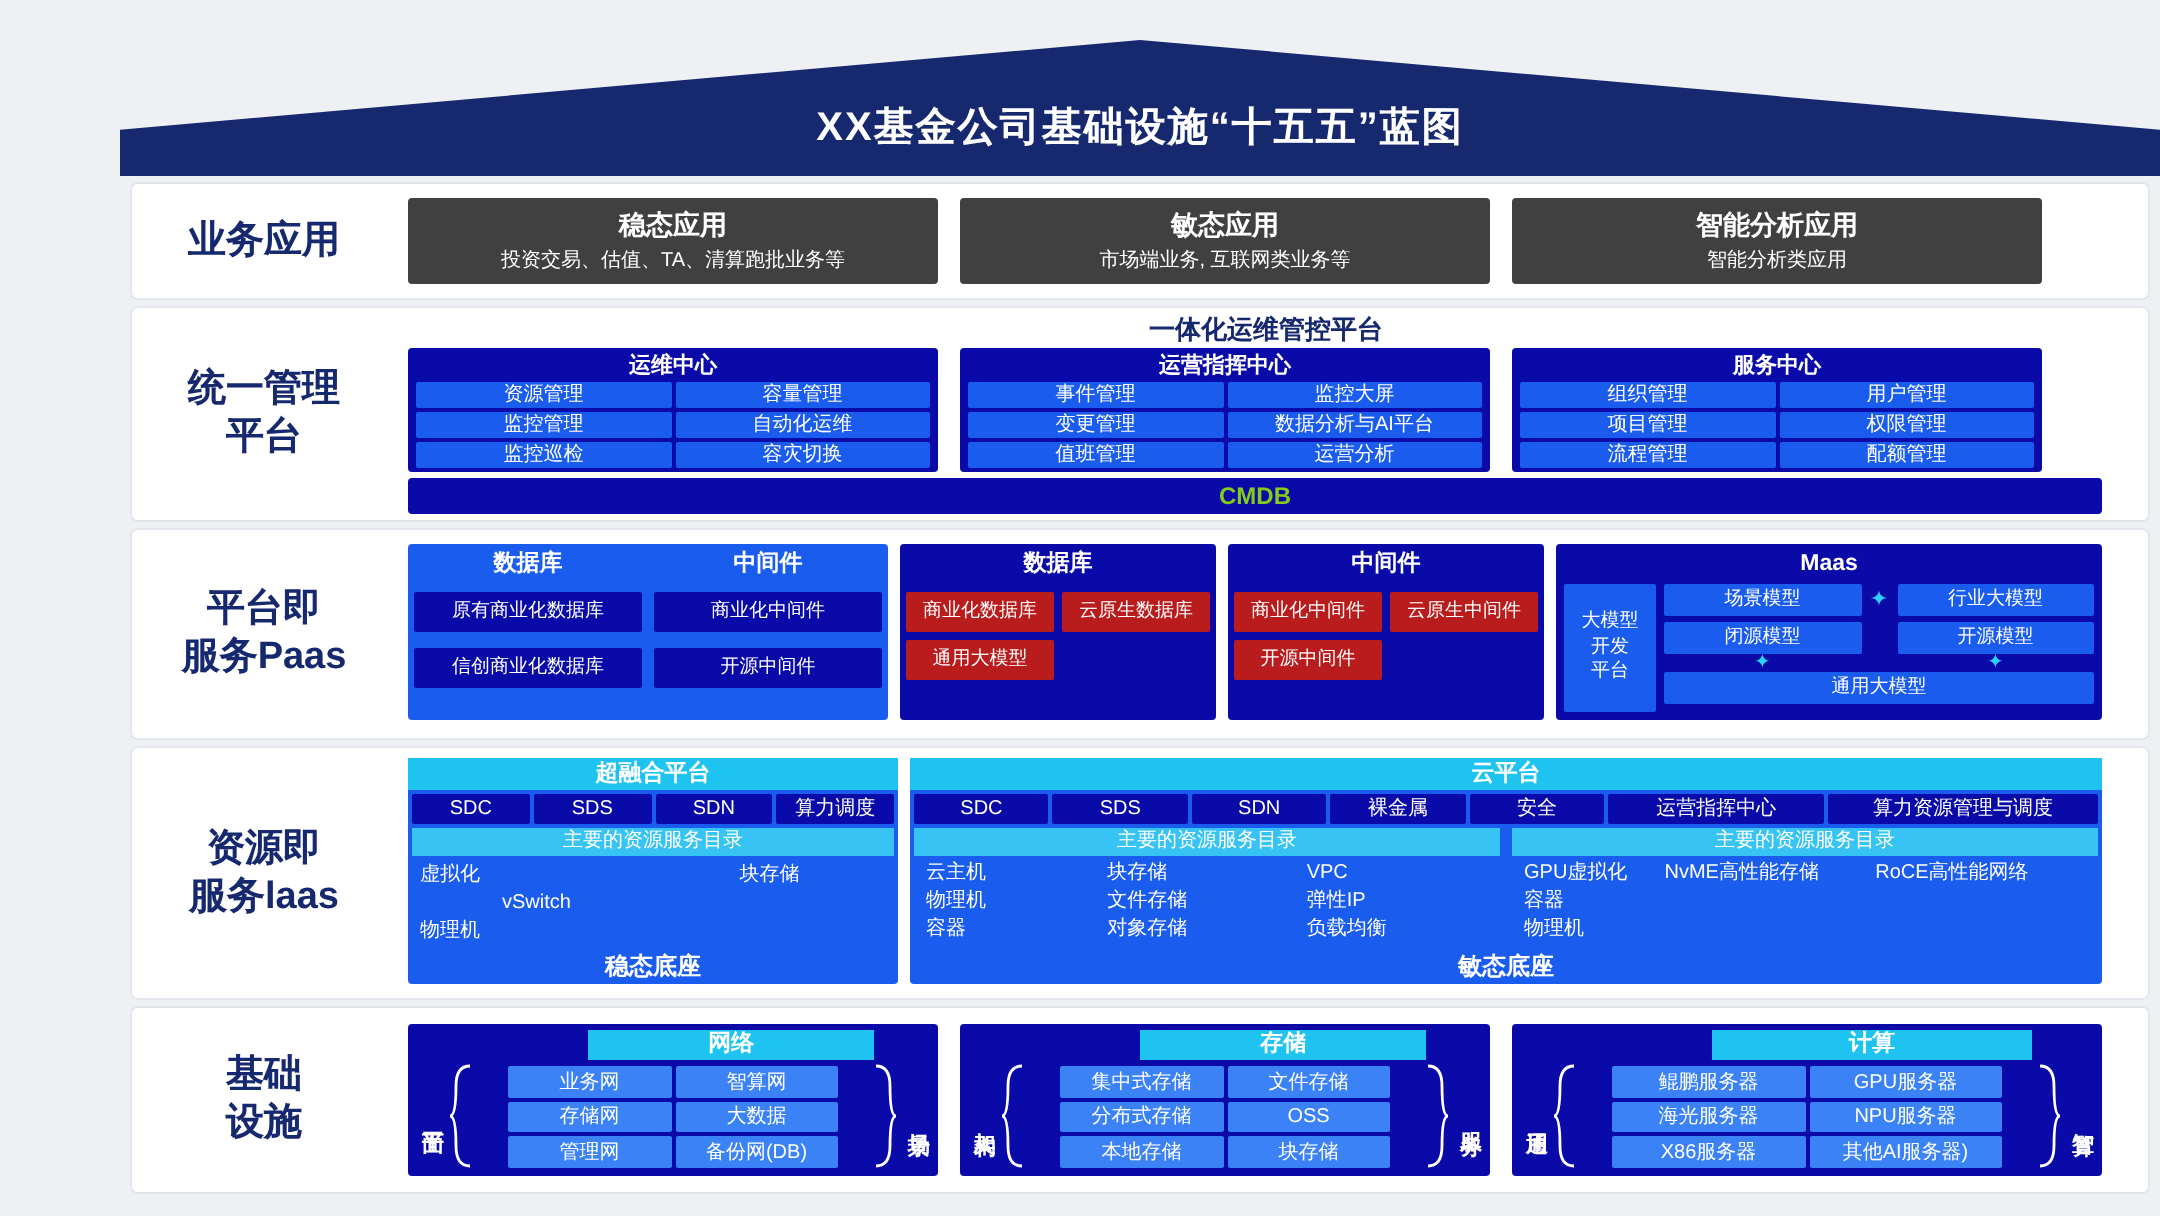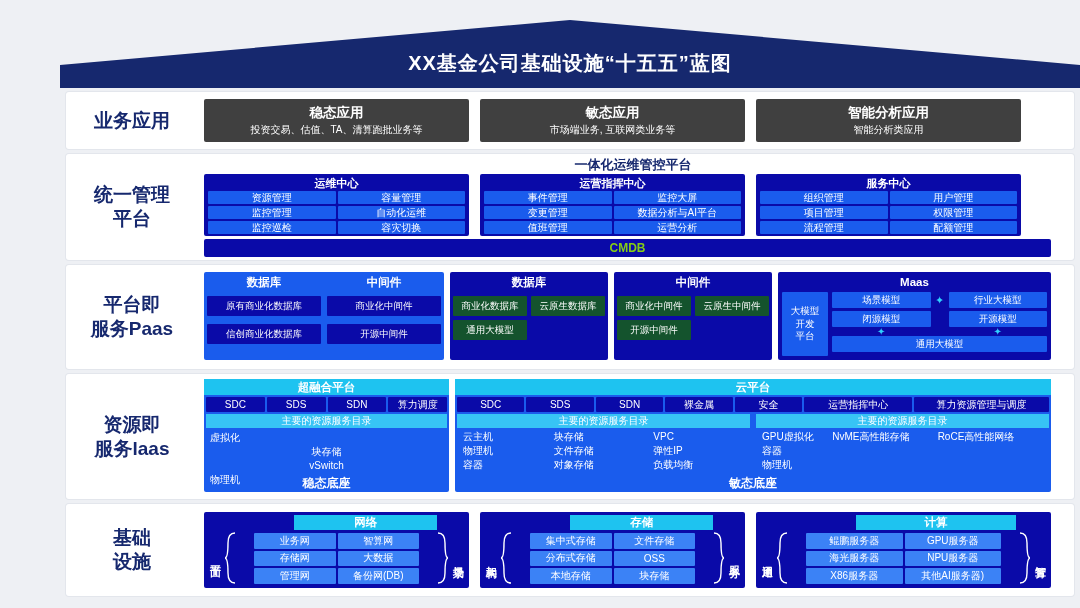--- a/index.html
+++ b/index.html
@@ -79,21 +79,21 @@
   #row-paas { top: 265px; height: 104px; }
   .paas-blk { position: absolute; top: 7px; height: 88px; border-radius: 2px; padding: 3px; }
   .paas-blue { background: #1a5ced; }
   .paas-navy { background: #0a0aa8; }
   .paas-col-h { color: #fff; font-size: 11.5px; font-weight: bold; text-align: center; height: 15px; line-height: 15px; }
   .pchip {
     color: #fff; font-size: 9.5px; text-align: center;
     line-height: 20px; height: 20px; border-radius: 1px; white-space: nowrap; overflow: hidden;
   }
   .pchip.navy { background: #0a0aa8; }
-  .pchip.blue { background: #14532d; }
+  .pchip.blue { background: #b91c1c; }
   .pchip.empty { background: transparent; }
 
   
   .maas-h { color:#fff; font-size: 11.5px; font-weight:bold; text-align:center; height:14px; line-height:14px; }
   .maas-left {
     position:absolute; left:4px; top:20px; width:46px; bottom:4px;
     background:#1a5ced; color:#fff; font-size:9.5px; border-radius:1px;
     display:flex; align-items:center; justify-content:center; text-align:center; line-height:1.35; white-space:pre-line;
   }
   .maas-right { position:absolute; left:54px; right:4px; top:20px; bottom:4px; }
@@ -301,21 +301,21 @@
       <div class="iaas-blk" style="left:6px;width:245px;">
         <div class="iaas-head">超融合平台</div>
         <div class="tabrow">
           <div class="tab">SDC</div>
           <div class="tab">SDS</div>
           <div class="tab">SDN</div>
           <div class="tab">算力调度</div>
         </div>
         <div class="catalog-head" style="margin:2px 2px 0;">主要的资源服务目录</div>
         <div class="svc-list" style="padding:3px 6px;">
-          <div style="display:grid;grid-template-columns:1fr;">
+          <div style="display:grid;grid-template-columns:1fr 1fr;">
             <span>虚拟化</span>
             <span style="text-align:center;">块存储</span>
             <span style="text-align:center;">vSwitch</span>
           </div>
           <div style="display:grid;grid-template-columns:1fr 1fr 1fr;">
             <span>物理机</span>
             <span></span>
             <span></span>
           </div>
         </div>

